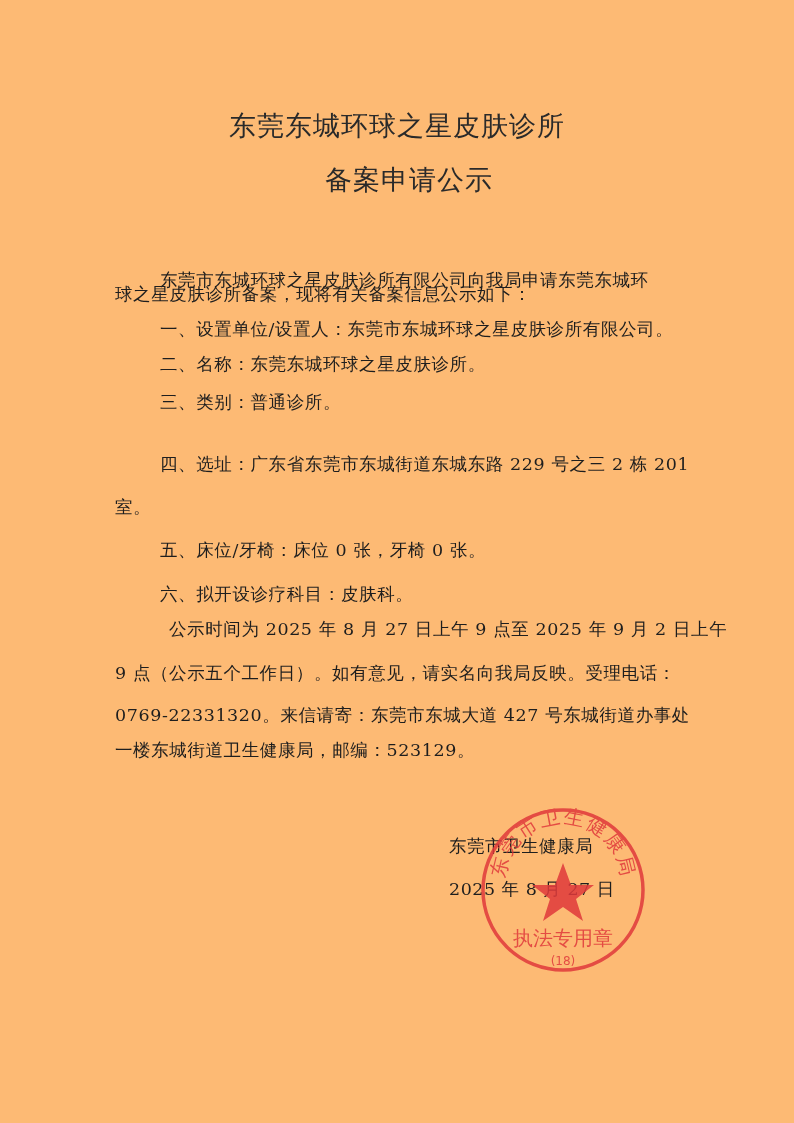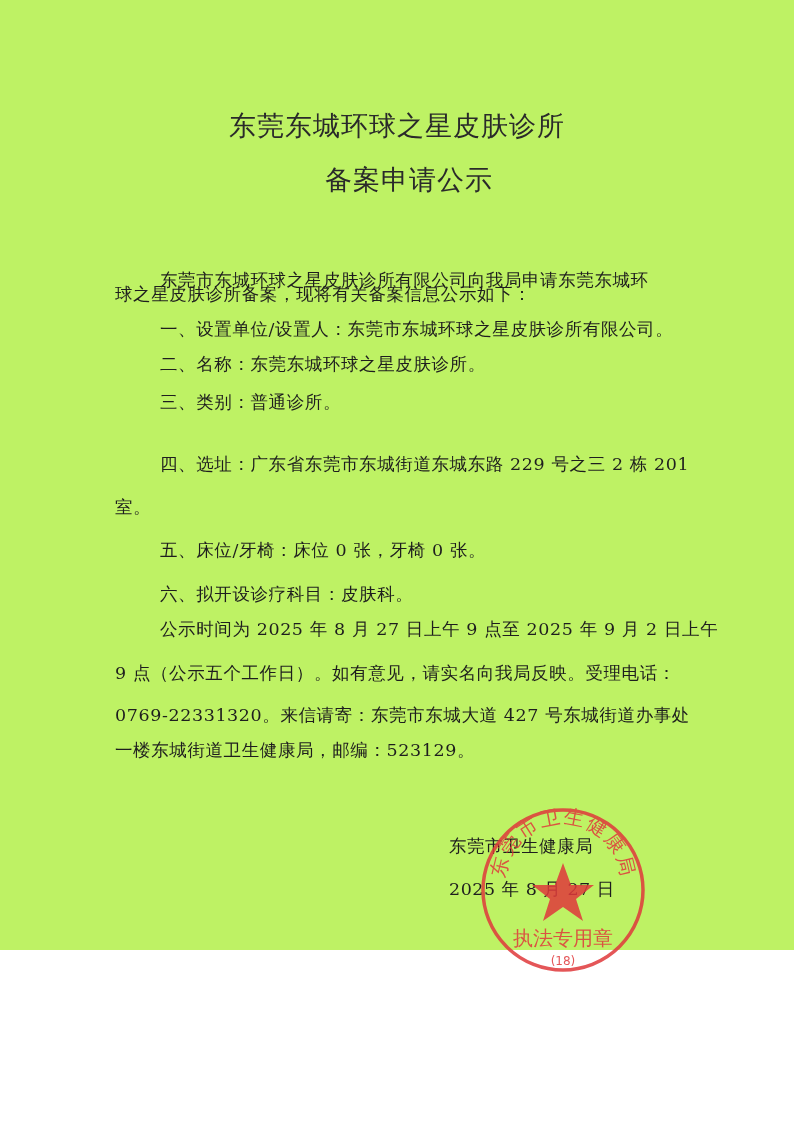--- a/index.html
+++ b/index.html
@@ -11,22 +11,22 @@
       height: 1123px;
       background: #ffffff;
       position: relative;
       overflow: hidden;
       font-family: "DejaVu Serif", "Liberation Serif", serif;
       color: #1e1e1e;
     }
     .page {
       position: absolute;
       left: 0; top: 0;
-      width: 794px; height: 950px;
-      background: #bef264;
+      width: 794px; height: 1123px;
+      background: #fdba74;
     }
     .title {
       position: absolute;
       left: 0;
       width: 794px;
       text-align: center;
       font-family: "DejaVu Sans", "Liberation Sans", sans-serif;
       font-size: 27px;
       font-weight: normal;
       color: #2a2a2a;
@@ -85,21 +85,21 @@
     <span>四、选址：</span><span>广东省东莞市东城街道东城东路 229 号之三 2 栋 201</span>
   </div>
   <div class="line flush" style="top:495px;">室。</div>
   <div class="line indent" style="top:538px;">
     <span>五、床位/牙椅：</span><span>床位 0 张，牙椅 0 张。</span>
   </div>
   <div class="line indent" style="top:582px;">
     <span>六、拟开设诊疗科目：</span><span>皮肤科。</span>
   </div>
 
-  <div class="line indent" style="top:617px;">公示时间为 2025 年 8 月 27 日上午 9 点至 2025 年 9 月 2 日上午</div>
+  <div class="line indent" style="top:617px;margin-left:9px;">公示时间为 2025 年 8 月 27 日上午 9 点至 2025 年 9 月 2 日上午</div>
   <div class="line flush" style="top:661px;">9 点（公示五个工作日）。如有意见，请实名向我局反映。受理电话：</div>
   <div class="line flush" style="top:703px;">0769-22331320。来信请寄：东莞市东城大道 427 号东城街道办事处</div>
   <div class="line flush" style="top:738px;">一楼东城街道卫生健康局，邮编：523129。</div>
 
   <div class="sign" style="left:449px; top:834px;">东莞市卫生健康局</div>
   <div class="sign" style="left:449px; top:877px;">2025 年 8 月 27 日</div>
 
   <svg class="seal" viewBox="0 0 170 170">
     <defs>
       <path id="ringPath" d="M 30 95 A 58 58 0 1 1 140 95" fill="none"></path>

